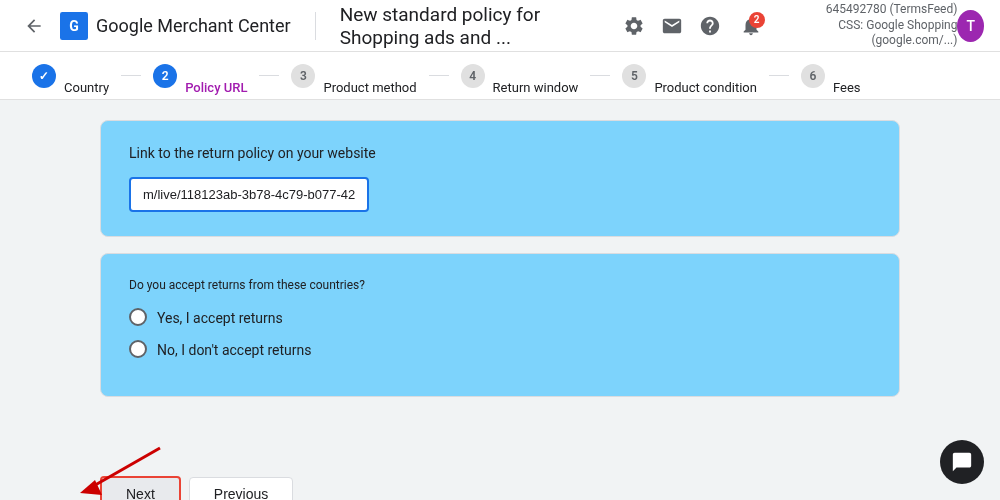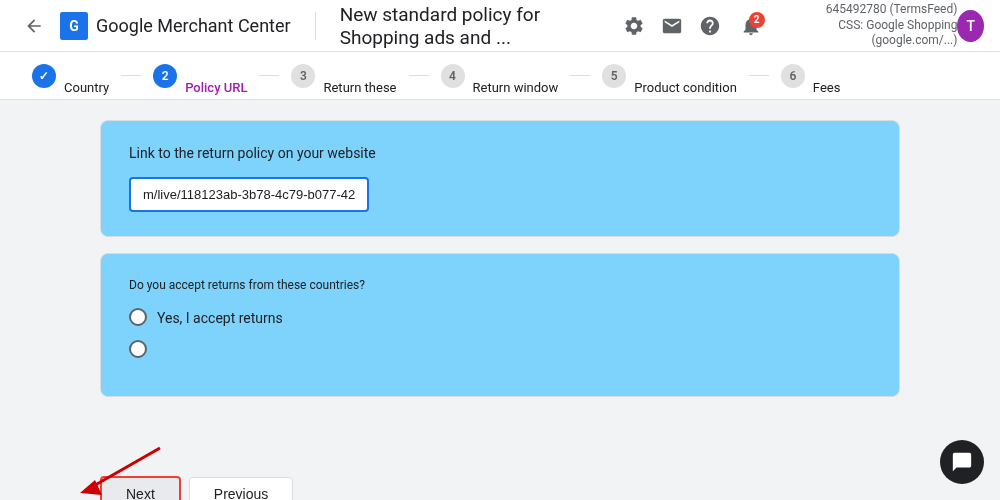--- a/index.html
+++ b/index.html
@@ -248,21 +248,21 @@
   <div class="step-separator"></div>
 
   <div class="step">
     <div class="step-circle active">2</div>
     <span class="step-label active">Policy URL</span>
   </div>
   <div class="step-separator"></div>
 
   <div class="step">
     <div class="step-circle inactive">3</div>
-    <span class="step-label">Return these</span>
+    <span class="step-label">Product method</span>
   </div>
   <div class="step-separator"></div>
 
   <div class="step">
     <div class="step-circle inactive">4</div>
     <span class="step-label">Return window</span>
   </div>
   <div class="step-separator"></div>
 
   <div class="step">
@@ -285,20 +285,21 @@
   </div>
 
   <div class="card">
     <div class="question-title">Do you accept returns from these countries?</div>
     <label class="radio-option">
       <div class="radio-circle"></div>
       <span class="radio-label">Yes, I accept returns</span>
     </label>
     <label class="radio-option">
       <div class="radio-circle"></div>
+      <span class="radio-label">No, I don't accept returns</span>
     </label>
   </div>
 </div>
 
 <div class="actions-area">
 
   <div class="arrow-wrapper">
     <svg width="120" height="60" viewBox="0 0 120 60">
       <line x1="100" y1="10" x2="30" y2="50" stroke="#cc0000" stroke-width="3"></line>
       <polygon points="20,55 35,42 42,57" fill="#cc0000"></polygon>

